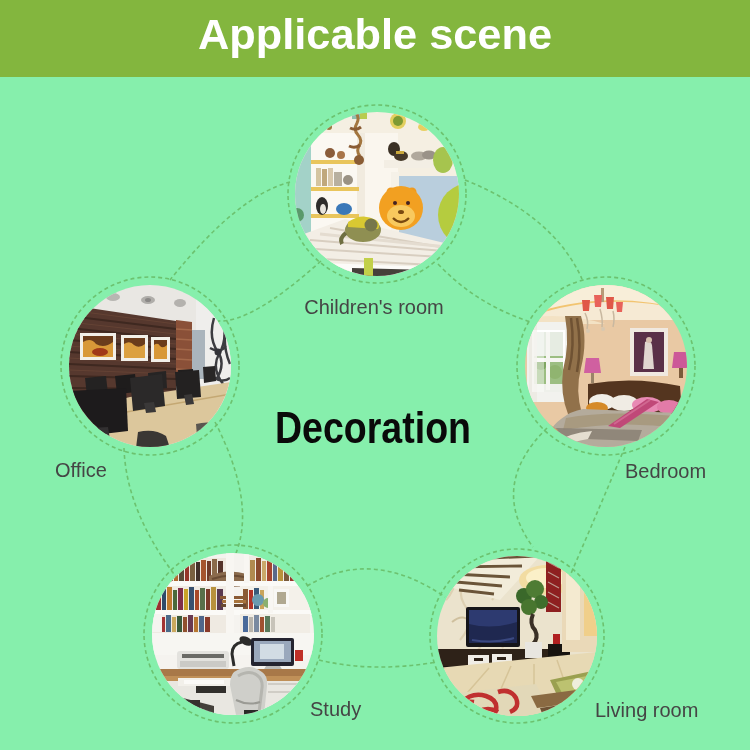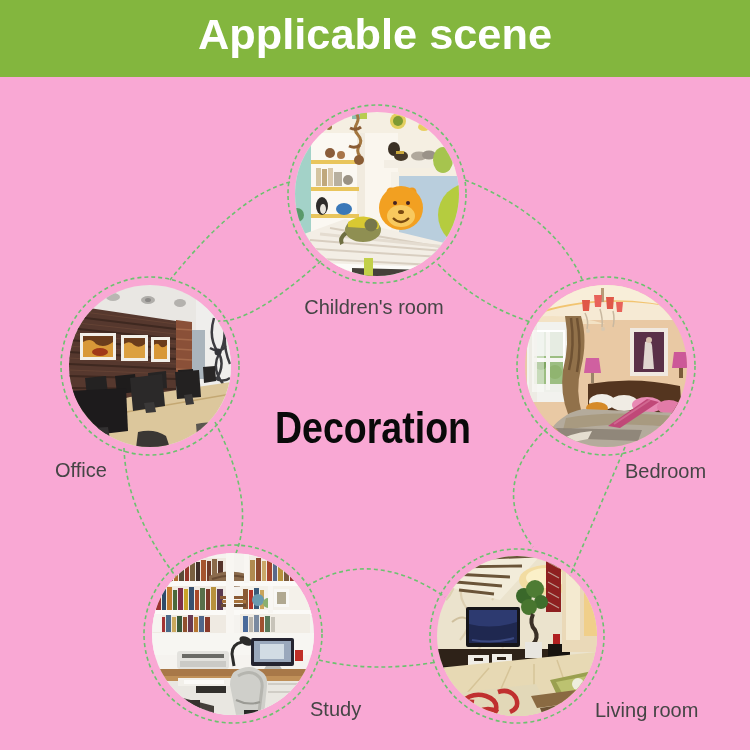--- a/index.html
+++ b/index.html
@@ -1,16 +1,16 @@
 <!DOCTYPE html>
 <html><head>
 <meta charset="utf-8">
 <style>
 html,body{margin:0;padding:0;background:#fff;}
-#page{position:relative;width:750px;height:750px;overflow:hidden;background:#f9a8d4;font-family:"Liberation Sans",sans-serif;}
+#page{position:relative;width:750px;height:750px;overflow:hidden;background:#86efac;font-family:"Liberation Sans",sans-serif;}
 .dash{fill:none;stroke:#6cc26f;stroke-width:1.6;stroke-dasharray:4 3;}
 .lbl{font-family:"Liberation Sans",sans-serif;font-size:20px;fill:#454545;}
 </style>
 </head>
 <body>
 <div id="page">
 <svg width="750" height="750" viewBox="0 0 750 750">
 <defs>
 <clipPath id="cpChild">
           <circle cx="377" cy="194" r="82"></circle>

